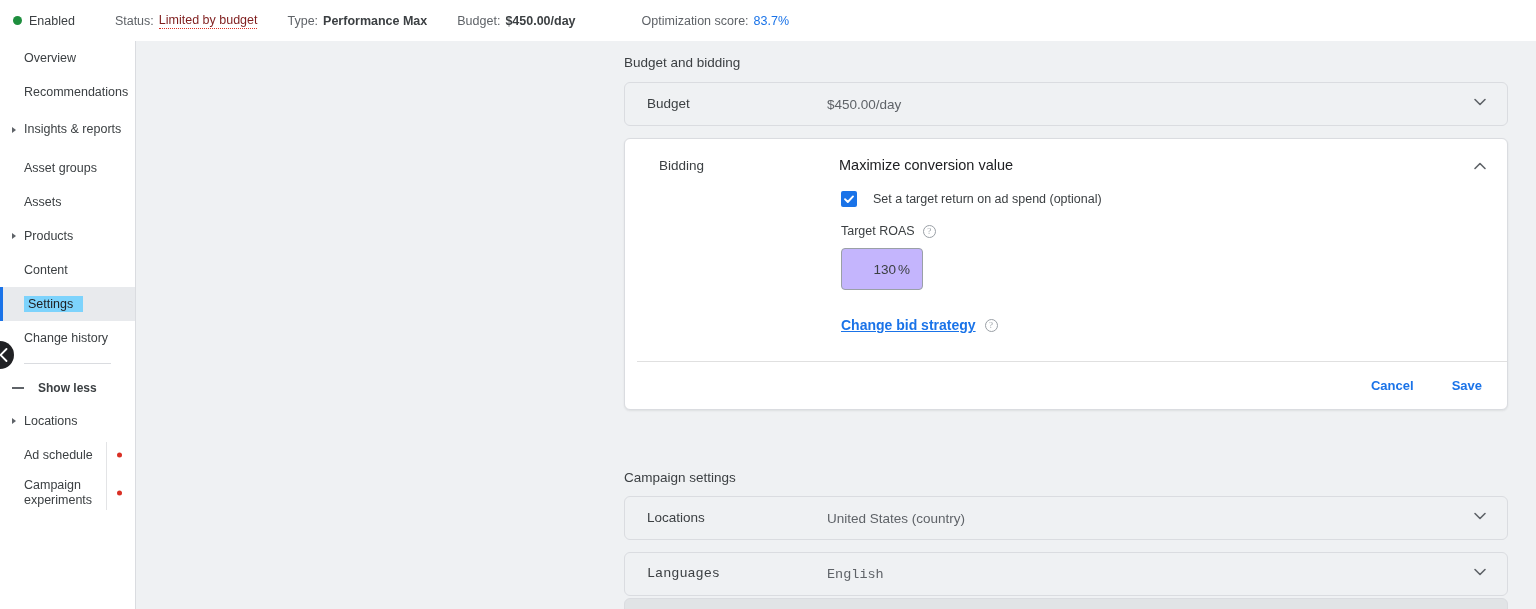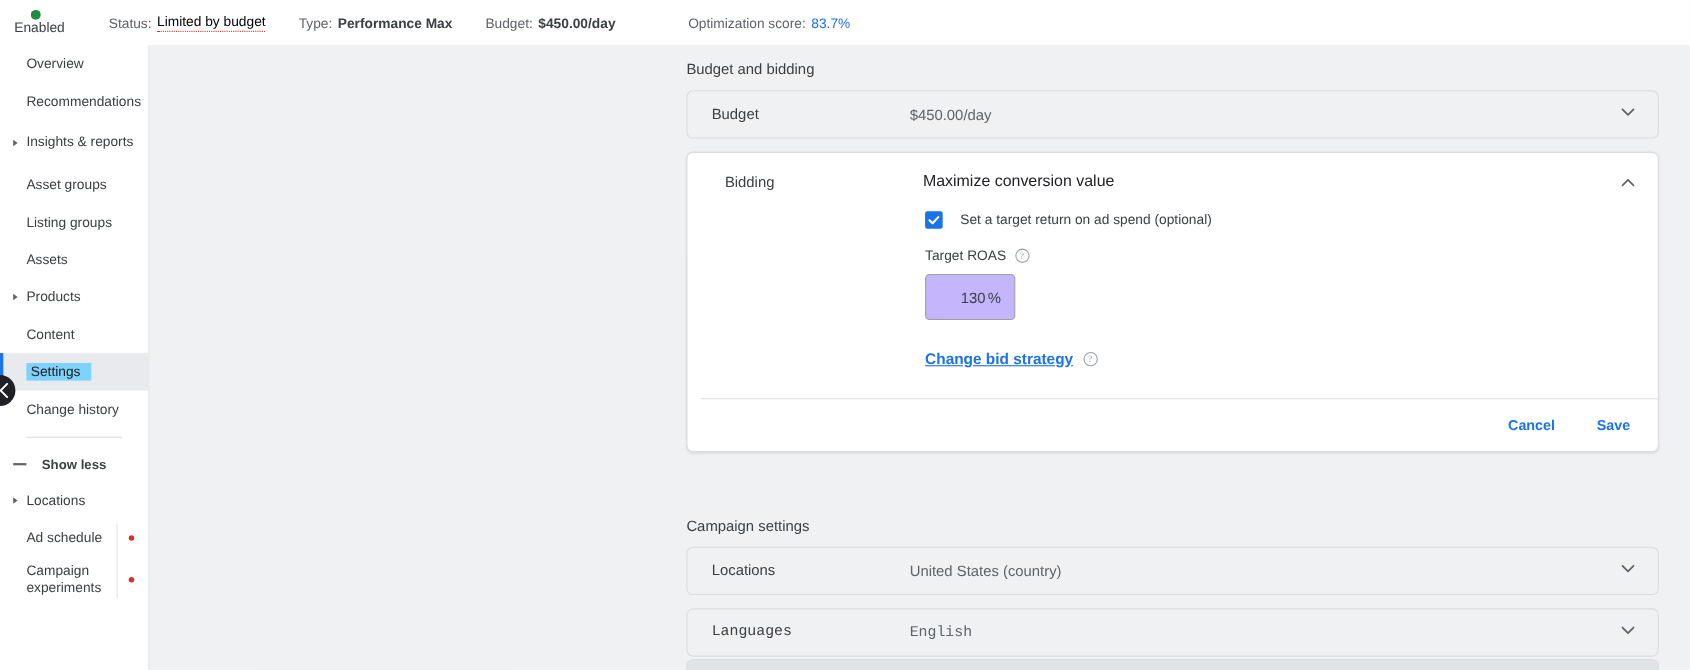--- a/index.html
+++ b/index.html
@@ -16,34 +16,34 @@
   #topbar {
     position: absolute; top: 0; left: 0;
     width: 1536px; height: 41px;
     background: #ffffff;
     display: flex; align-items: center;
     font-size: 12.5px;
     color: #5f6368;
     white-space: nowrap;
   }
   .tb-item { display: flex; align-items: center; }
-  #tb-enabled { margin-left: 13px; flex-direction: column; }
+  #tb-enabled { margin-left: 13px; }
   .status-dot {
     width: 9px; height: 9px; border-radius: 50%;
     background: #1e8e3e; display: inline-block; margin-right: 7px;
   }
   #tb-enabled-label { color: #3c4043; font-size: 12.5px; }
   #tb-status { margin-left: 40px; }
   #tb-type { margin-left: 30px; }
   #tb-budget { margin-left: 30px; }
   #tb-optscore { margin-left: 66px; }
   .tb-key { color: #5f6368; margin-right: 5px; }
   .tb-val-strong { color: #3c4043; font-weight: bold; }
   .tb-val-warn {
-    color: #000000;
+    color: #7f1d1d;
     border-bottom: 1.5px dotted #d93025;
     padding-bottom: 1px;
   }
   .tb-val-link { color: #1a73e8; }
 
   
   #sidebar {
     position: absolute; top: 41px; left: 0;
     width: 136px; height: 568px;
     background: #ffffff;
@@ -269,23 +269,20 @@
         <span class="nav-label">Recommendations</span>
       </div>
       <div class="nav-item two-line">
         <span class="nav-arrow"></span>
         <span class="nav-label">Insights &amp; reports</span>
       </div>
       <div class="nav-item">
         <span class="nav-label">Asset groups</span>
       </div>
       <div class="nav-item">
-        <span class="nav-label">Listing groups</span>
-      </div>
-      <div class="nav-item">
         <span class="nav-label">Assets</span>
       </div>
       <div class="nav-item">
         <span class="nav-arrow"></span>
         <span class="nav-label">Products</span>
       </div>
       <div class="nav-item">
         <span class="nav-label">Content</span>
       </div>
       <div class="nav-item selected">

